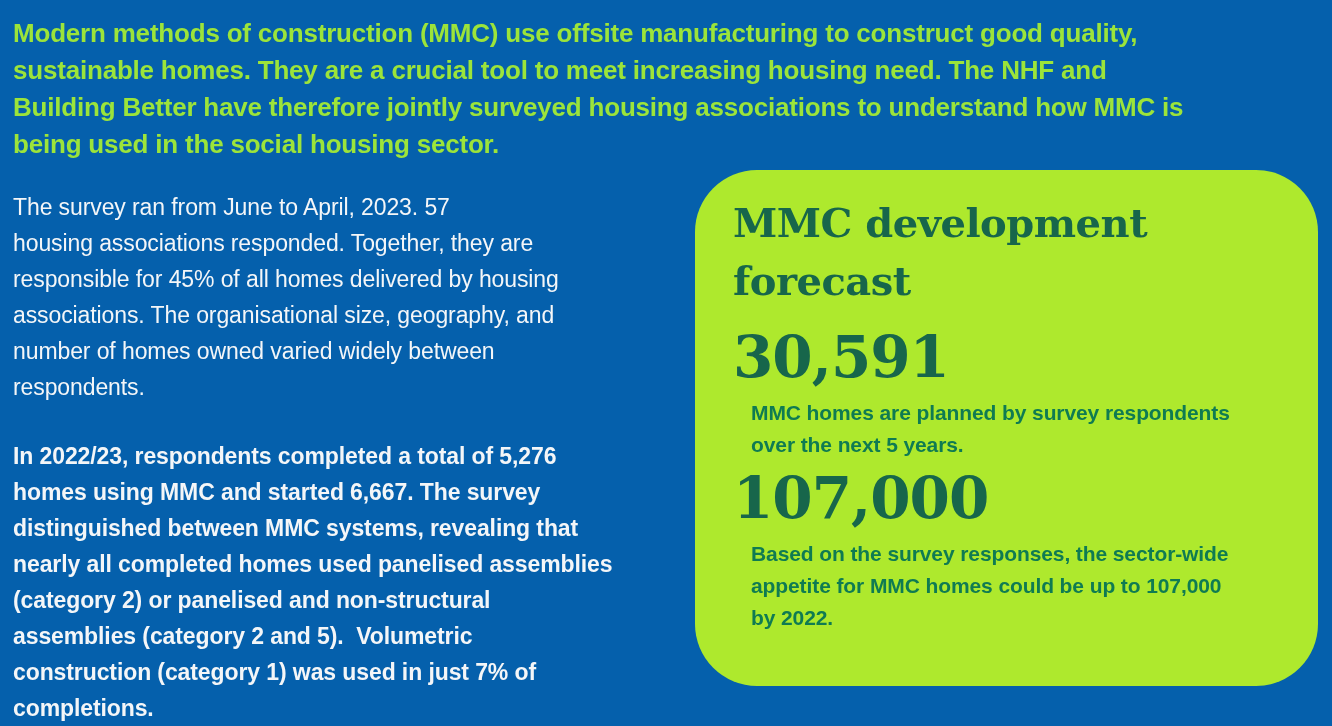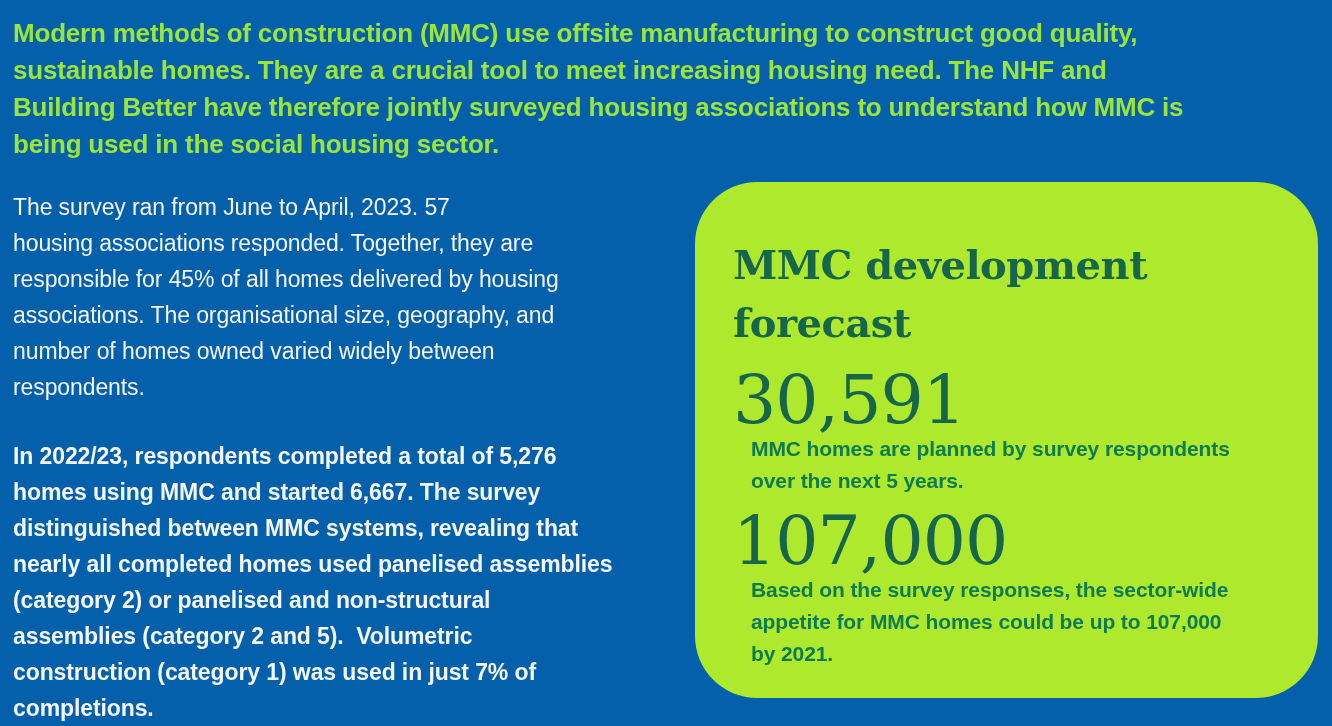--- a/index.html
+++ b/index.html
@@ -36,46 +36,47 @@
     color: var(--white);
     font-size: 23px;
     line-height: 36px;
     letter-spacing: -0.1px;
   }
   .para { white-space: pre; }
   .para + .para { margin-top: 33px; font-weight: bold; }
   .card {
     position: absolute;
     left: 695px;
-    top: 182px;
+    top: 170px;
     width: 623px;
     height: 516px;
     background: var(--card-lime);
     border-radius: 62px;
-    padding: 54px 36px 0 38px;
+    padding: 24px 36px 0 38px;
     color: var(--dark-green);
   }
   .card-title {
     font-family: "DejaVu Serif", serif;
     font-weight: bold;
     font-size: 40px;
     line-height: 58px;
     letter-spacing: -0.5px;
     white-space: pre;
   }
   .stat-value {
     font-family: "DejaVu Serif", serif;
-    font-weight: normal;
-    font-size: 68px;
+    font-weight: bold;
+    font-size: 58px;
     line-height: 67px;
     letter-spacing: -1px;
   }
   .stat-value.first { margin-top: 14px; }
-  .stat-value.second { margin-top: 10px; }
+  .stat-value.second { margin-top: 4px; }
   .stat-caption {
+    margin-top: 6px;
     padding-left: 18px;
     color: var(--caption-green);
     font-weight: bold;
     font-size: 21px;
     line-height: 32px;
     letter-spacing: -0.1px;
     white-space: pre;
   }
 </style>
 </head>
@@ -109,16 +110,16 @@
     <div class="card-title">MMC development
 forecast</div>
 
     <div class="stat-value first">30,591</div>
     <div class="stat-caption">MMC homes are planned by survey respondents
 over the next 5 years.</div>
 
     <div class="stat-value second">107,000</div>
     <div class="stat-caption">Based on the survey responses, the sector-wide
 appetite for MMC homes could be up to 107,000
-by 2021.</div>
+by 2022.</div>
   </div>
 
 </div>
 
 </body></html>

